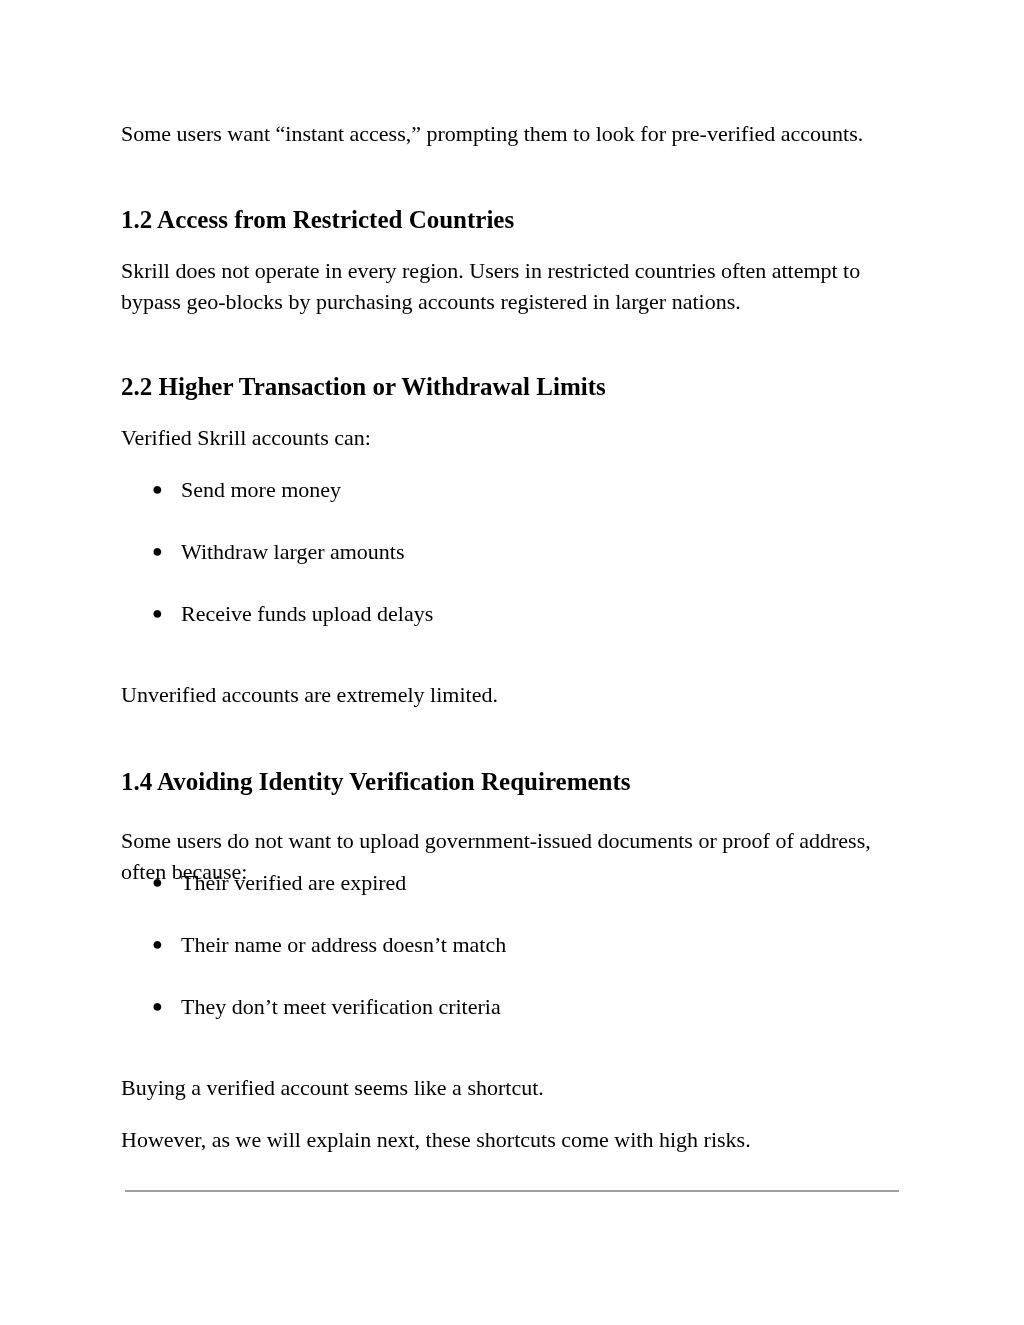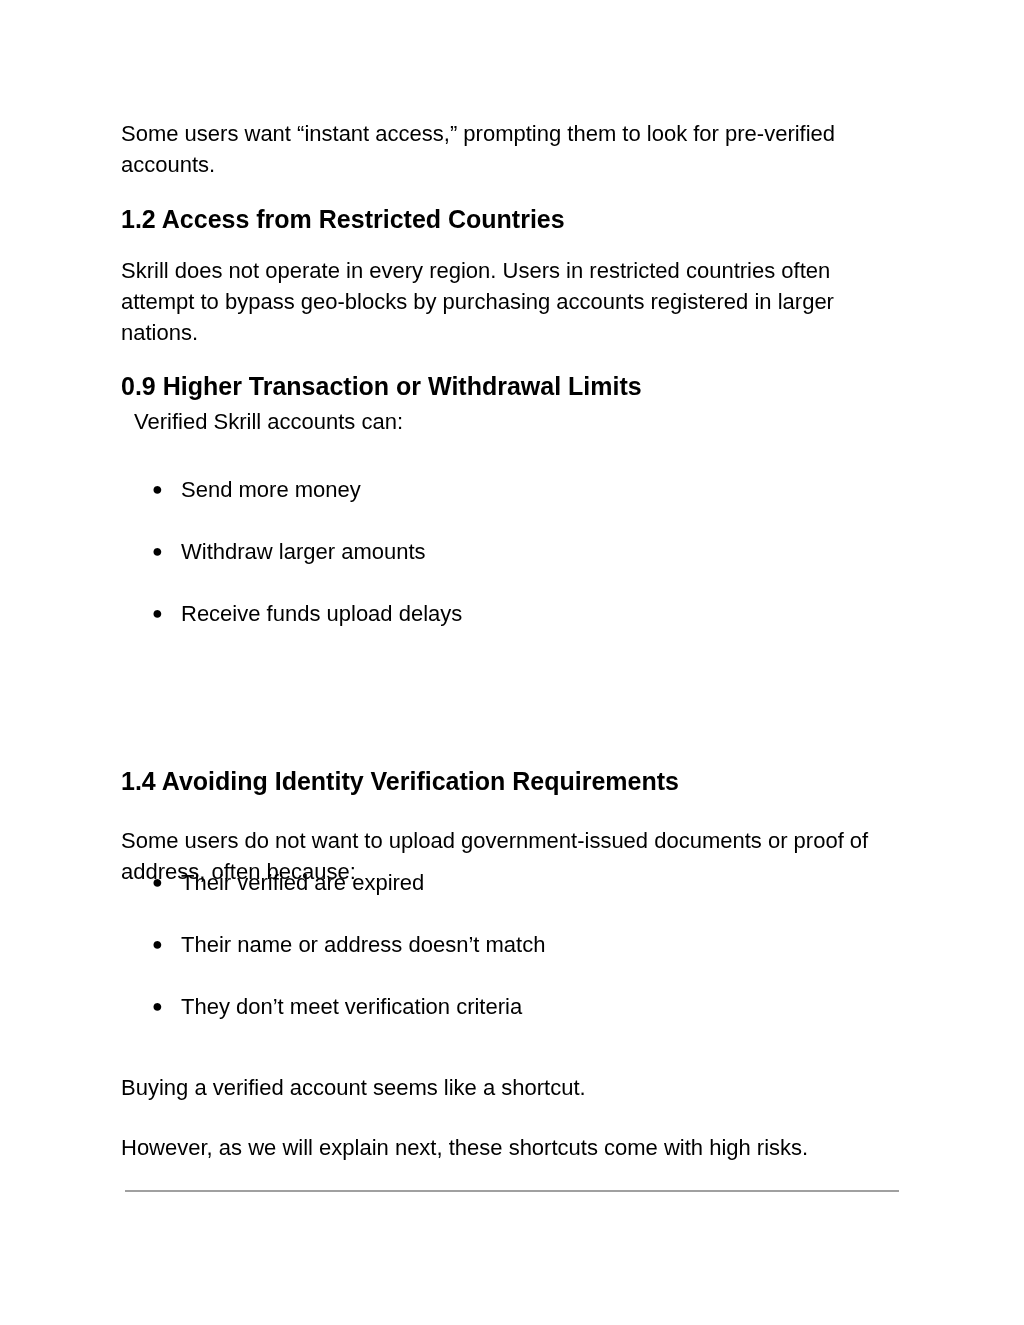--- a/index.html
+++ b/index.html
@@ -14,20 +14,21 @@
       overflow: hidden;
       font-family: "Liberation Sans", sans-serif;
       color: #000000;
     }
     .page {
       position: absolute;
       left: 0;
       top: 0;
       width: 1020px;
       height: 1325px;
+      font-family: Liberation Serif, serif;
     }
     .el {
       position: absolute;
       margin: 0;
       font-size: 22px;
       line-height: 31px;
       white-space: nowrap;
     }
     .para {
       left: 121px;
@@ -68,52 +69,53 @@
 </head>
 <body>
 
 <div class="page">
 
   <p class="el para" style="top:118px;">Some users want “instant access,” prompting them to look for pre-verified accounts.</p>
 
   <h2 class="el heading" style="top:204px;">1.2 Access from Restricted Countries</h2>
   <p class="el para" style="top:255px;">Skrill does not operate in every region. Users in restricted countries often attempt to bypass geo-blocks by purchasing accounts registered in larger nations.</p>
 
-  <h2 class="el heading" style="top:371px;">0.9 Higher Transaction or Withdrawal Limits</h2>
-  <p class="el para" style="top:406px;margin-left:13px;">Verified Skrill accounts can:</p>
+  <h2 class="el heading" style="top:371px;">2.2 Higher Transaction or Withdrawal Limits</h2>
+  <p class="el para" style="top:422px;">Verified Skrill accounts can:</p>
 
   <div class="el bullet-row" style="top:474px;">
     <span class="bullet-dot">●</span>
     <span class="bullet-text">Send more money</span>
   </div>
   <div class="el bullet-row" style="top:536px;">
     <span class="bullet-dot">●</span>
     <span class="bullet-text">Withdraw larger amounts</span>
   </div>
   <div class="el bullet-row" style="top:598px;">
     <span class="bullet-dot">●</span>
     <span class="bullet-text">Receive funds upload delays</span>
   </div>
 
+  <p class="el para" style="top:679px;">Unverified accounts are extremely limited.</p>
 
   <h2 class="el heading" style="top:734px;margin-top:32px;">1.4 Avoiding Identity Verification Requirements</h2>
   <p class="el para" style="top:825px;">Some users do not want to upload government-issued documents or proof of address, often because:</p>
 
   <div class="el bullet-row" style="top:867px;">
     <span class="bullet-dot">●</span>
     <span class="bullet-text">Their verified are expired</span>
   </div>
   <div class="el bullet-row" style="top:929px;">
     <span class="bullet-dot">●</span>
     <span class="bullet-text">Their name or address doesn’t match</span>
   </div>
   <div class="el bullet-row" style="top:991px;">
     <span class="bullet-dot">●</span>
     <span class="bullet-text">They don’t meet verification criteria</span>
   </div>
 
   <p class="el para" style="top:1072px;">Buying a verified account seems like a shortcut.</p>
 
-  <p class="el para" style="top:1124px;margin-top:8px;">However, as we will explain next, these shortcuts come with high risks.</p>
+  <p class="el para" style="top:1124px;">However, as we will explain next, these shortcuts come with high risks.</p>
 
   <div class="rule"></div>
 
 </div>
 
 </body></html>

